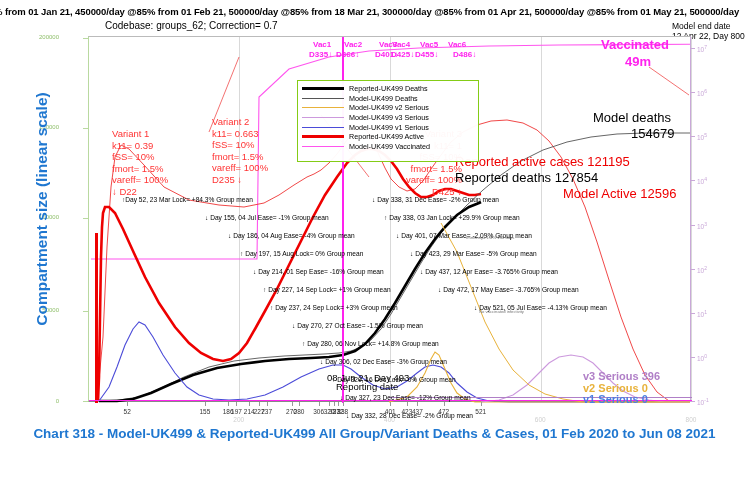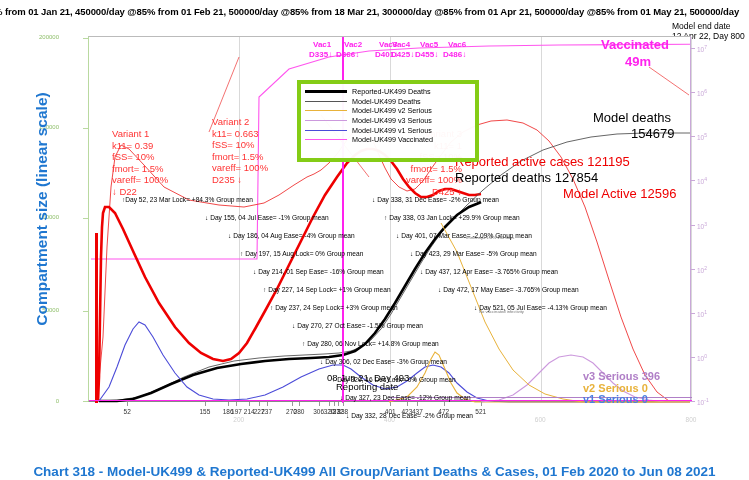--- a/index.html
+++ b/index.html
@@ -50,28 +50,28 @@
   }
 
   .xtick {
     position:absolute; font-size:6.5px; color:#333; white-space:nowrap;
     transform:translateX(-50%);
   }
   .xtick-faint { color:#cfcfcf; }
   .xtick-mark { position:absolute; width:1px; height:4px; background:#999; }
 
   .title {
-    position:absolute; left:0; top:464px; width:749px; text-align:center;
+    position:absolute; left:0; top:426px; width:749px; text-align:center;
     font-size:13.5px; font-weight:bold; color:#1f77d0; white-space:nowrap;
   }
 
   
   .legend {
     position:absolute; left:208px; top:43px; width:182px; height:82px;
-    border:4px solid #84cc16; background:rgba(255,255,255,0.96);
+    border:1px solid #84cc16; background:rgba(255,255,255,0.96);
     padding:3px 4px; z-index:40;
   }
   .legend-row { display:flex; align-items:center; height:9.6px; }
   .legend-swatch { width:42px; height:0; margin-right:5px; flex:0 0 42px; }
   .legend-label { font-size:7.2px; color:#000; white-space:nowrap; }
 
   
   .ann { position:absolute; font-size:6.6px; color:#000; white-space:nowrap; }
   .vt { position:absolute; font-size:9.5px; color:#ff3333; white-space:nowrap; line-height:11.5px; }
   .vac { position:absolute; font-size:8px; color:#ff22ee; white-space:nowrap; font-weight:bold;}
@@ -82,20 +82,21 @@
   .serious-lab { position:absolute; font-size:11px; font-weight:bold; white-space:nowrap; }
   .novac { position:absolute; font-size:4.2px; color:#777; white-space:nowrap; }
   svg { position:absolute; left:0; top:0; overflow:visible; }
 </style>
 </head>
 <body>
 
 <div id="root">
 
   <div class="hdr-top">% from 01 Jan 21, 450000/day @85% from 01 Feb 21, 500000/day @85% from 18 Mar 21, 300000/day @85% from 01 Apr 21, 500000/day @85% from 01 May 21, 500000/day</div>
+  <div class="codebase">Codebase: groups_62; Correction= 0.7</div>
   <div class="model-end">
     <div>Model end date</div>
     <div>12 Apr 22, Day 800</div>
   </div>
 
   <div class="plot">
 
     <div class="vgrid" style="left:150px"></div>
     <div class="vgrid" style="left:301px"></div>
     <div class="vgrid" style="left:452px"></div>
@@ -176,20 +177,24 @@
         <span class="legend-swatch" style="border-top:1.4px solid #e8b23a"></span>
         <span class="legend-label">Model-UK499 v2 Serious</span>
       </div>
       <div class="legend-row">
         <span class="legend-swatch" style="border-top:1.4px solid #cc99dd"></span>
         <span class="legend-label">Model-UK499 v3 Serious</span>
       </div>
       <div class="legend-row">
         <span class="legend-swatch" style="border-top:1.4px solid #4b4bd8"></span>
         <span class="legend-label">Model-UK499 v1 Serious</span>
+      </div>
+      <div class="legend-row">
+        <span class="legend-swatch" style="border-top:3px solid #ee0000"></span>
+        <span class="legend-label">Reported-UK499 Active</span>
       </div>
       <div class="legend-row">
         <span class="legend-swatch" style="border-top:1.4px solid #ff55ee"></span>
         <span class="legend-label">Model-UK499 Vaccinated</span>
       </div>
     </div>
   </div>
 
   <div>
     <div class="ytick-l" style="top:34px;">200000</div>
@@ -258,21 +263,21 @@
   <div class="vac" style="left:379px;top:40px;">Vac3</div>
   <div class="vac" style="left:392px;top:40px;">Vac4</div>
   <div class="vac" style="left:420px;top:40px;">Vac5</div>
   <div class="vac" style="left:448px;top:40px;">Vac6</div>
 
   <div class="vac" style="left:309px;top:50px;">D335↓</div>
   <div class="vac" style="left:336px;top:50px;">D366↓</div>
   <div class="vac" style="left:375px;top:50px;">D401↓</div>
   <div class="vac" style="left:391px;top:50px;">D425↓</div>
   <div class="vac" style="left:415px;top:50px;">D455↓</div>
-  <div class="vac" style="left:443px;top:50px;">D486↓</div>
+  <div class="vac" style="left:453px;top:50px;">D486↓</div>
 
   <div class="big" style="left:601px;top:37px;color:#ff22ee;font-weight:bold;">Vaccinated</div>
   <div class="big" style="left:625px;top:54px;color:#ff22ee;font-weight:bold;">49m</div>
 
   <div class="big" style="left:593px;top:110px;color:#000;">Model deaths</div>
   <div class="big" style="left:631px;top:126px;color:#000;">154679</div>
   <div class="big" style="left:455px;top:154px;color:#ee0000;">Reported active cases 121195</div>
   <div class="big" style="left:455px;top:170px;color:#000;">Reported deaths 127854</div>
   <div class="big" style="left:563px;top:186px;color:#ee0000;">Model Active 12596</div>
 

